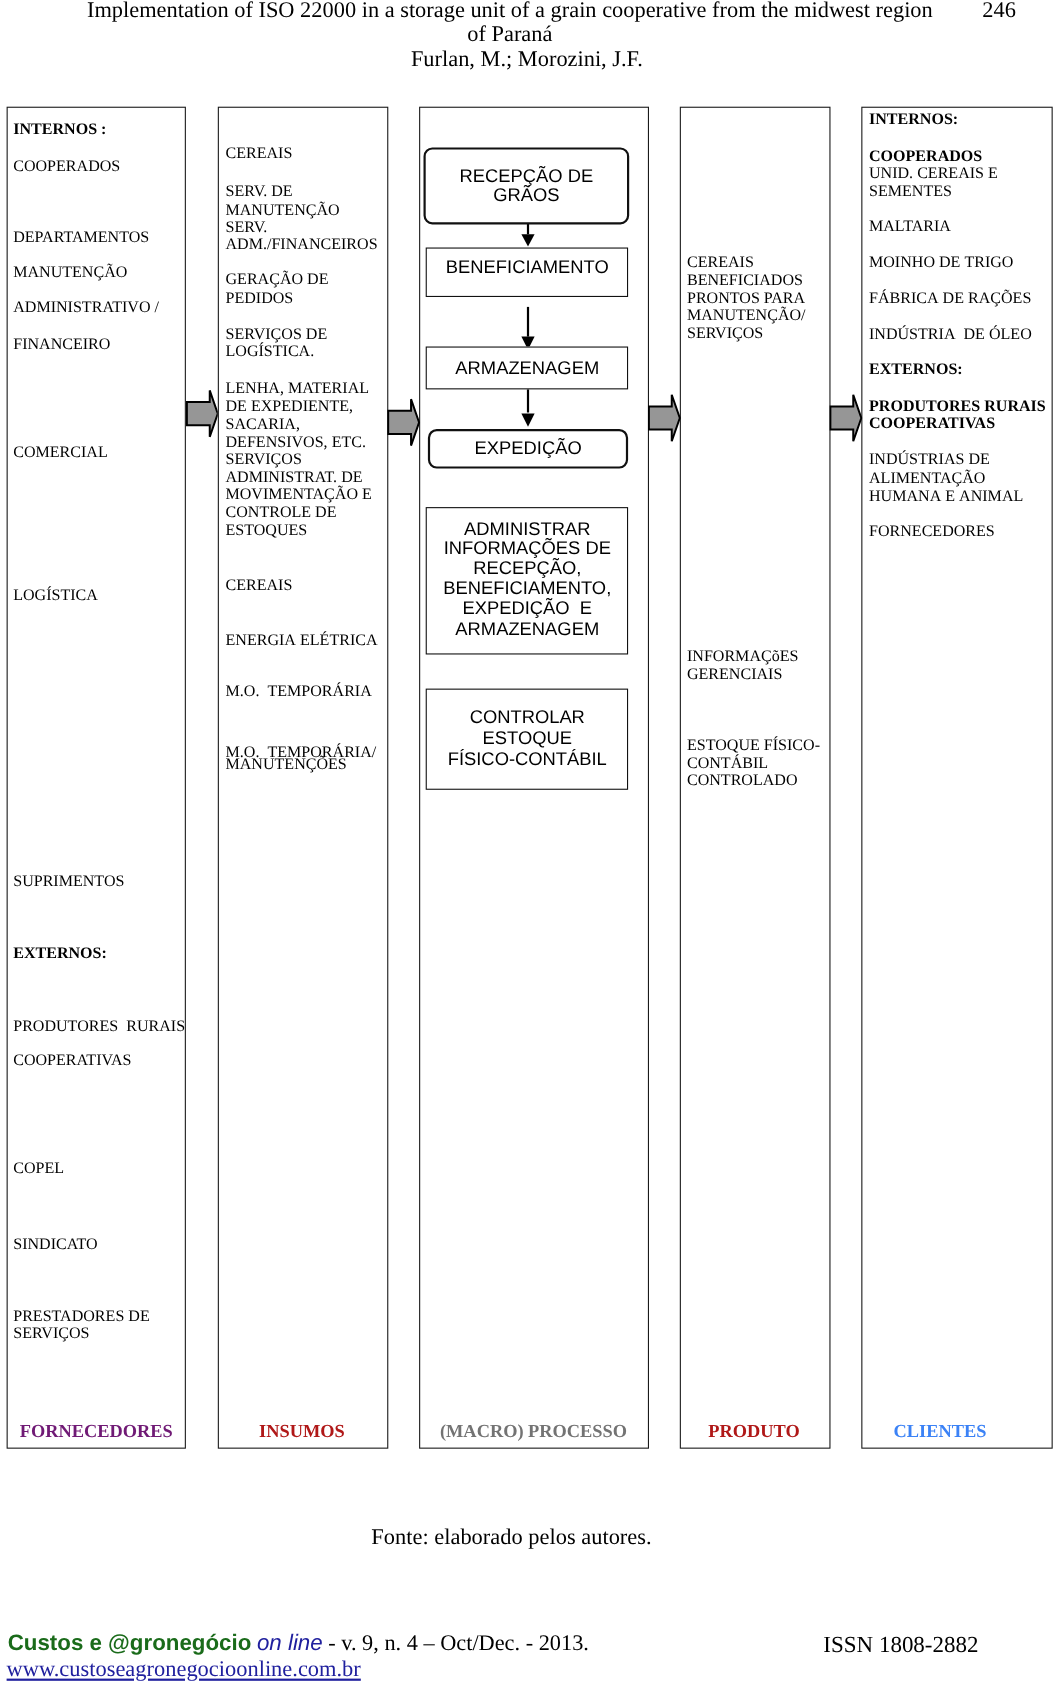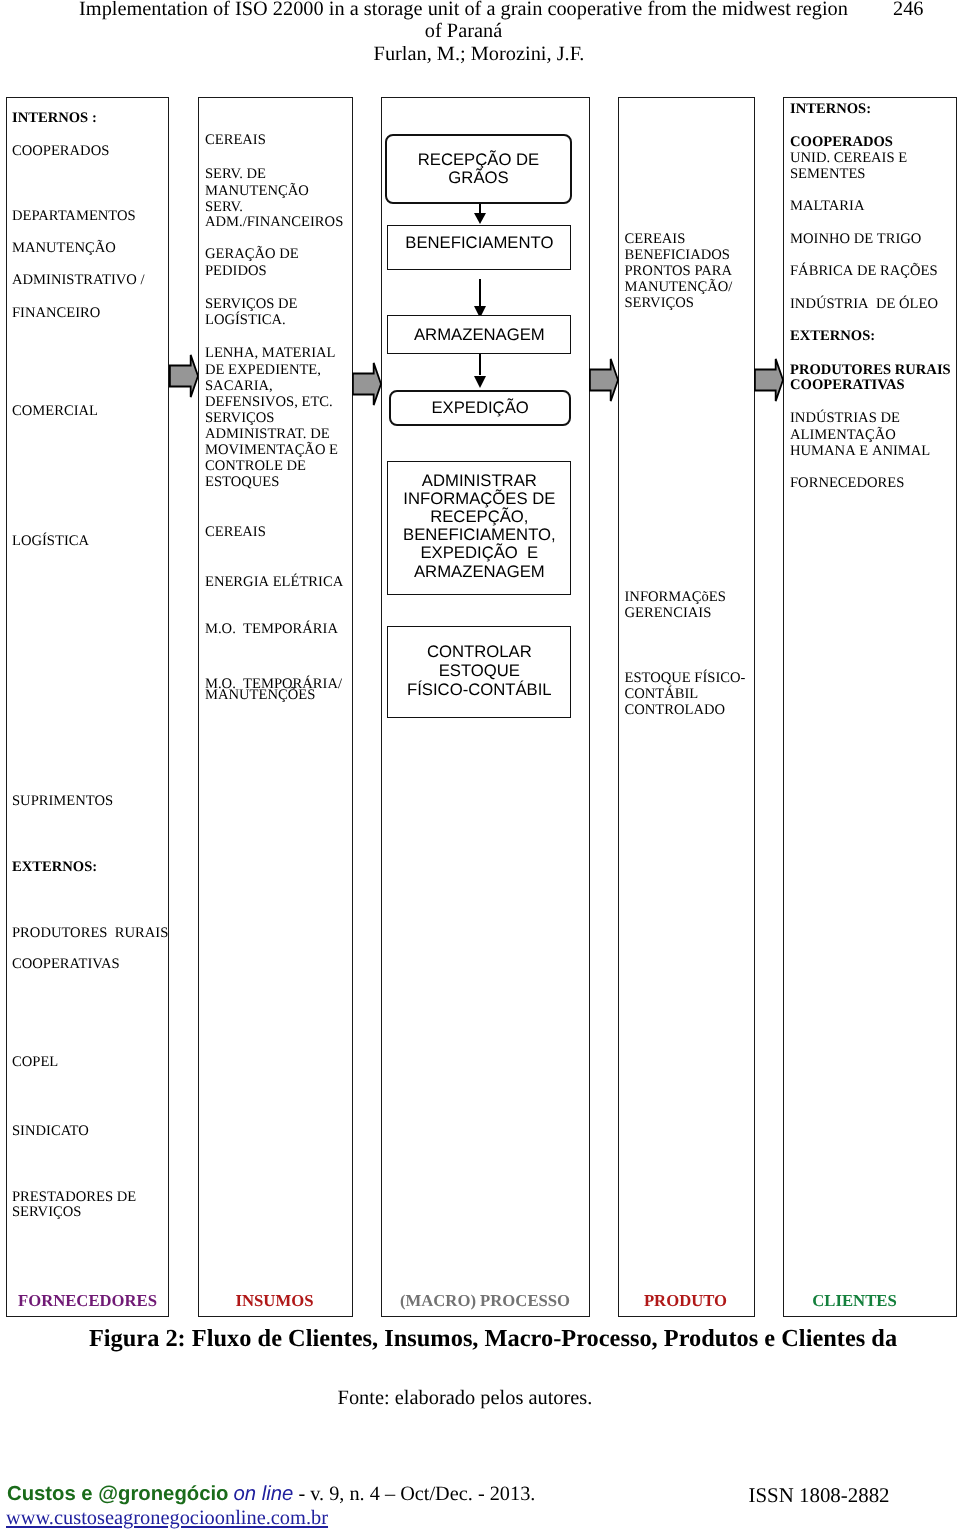--- a/index.html
+++ b/index.html
@@ -206,24 +206,24 @@
       <div class="lbl" style="left: 790px; top: 409.9px;">INDÚSTRIAS&nbsp;DE</div>
       <div class="lbl" style="left: 790px; top: 427.2px;">ALIMENTAÇÃO</div>
       <div class="lbl" style="left: 790px; top: 442.7px;">HUMANA&nbsp;E&nbsp;ANIMAL</div>
       <div class="lbl" style="left: 790px; top: 474.6px;">FORNECEDORES</div>
     </div>
   <div id="cat-labels">
       <div class="cat" style="left: 6px; width: 163px; top: 1291.5px; color: #701a75;">FORNECEDORES</div>
       <div class="cat" style="left: 198px; width: 153px; top: 1291.5px; color: rgb(176, 24, 24);">INSUMOS</div>
       <div class="cat" style="left: 381px; width: 208px; top: 1291.5px; color: #737373;">(MACRO) PROCESSO</div>
       <div class="cat" style="left: 618px; width: 135px; top: 1291.5px; color: rgb(176, 24, 24);">PRODUTO</div>
-      <div class="cat" style="left: 783px; width: 143px; top: 1291.5px; color: #15803d;">CLIENTES</div>
+      <div class="cat" style="left: 783px; width: 143px; top: 1291.5px; color: #3b82f6;">CLIENTES</div>
     </div>
 </div>
 
-<div id="caption"><span>Figura 2: Fluxo de Clientes, Insumos, Macro-Processo, Produtos e Clientes da</span><br></div>
+<div id="caption"><br></div>
 <div id="fonte">Fonte: elaborado pelos autores.</div>
 
 <div id="footer">
   <div class="frow"><span class="f1" style="color: rgb(26, 107, 26);">Custos e @gronegócio</span><span class="f3"> </span><span class="f2" style="color: rgb(32, 32, 158);">on line</span><span class="f3"> </span><span class="f3">- v. 9, n. 4 – Oct/Dec. - 2013.</span></div>
   <span class="issn">ISSN 1808-2882</span>
   <span class="url" style="color: rgb(32, 32, 158);">www.custoseagronegocioonline.com.br</span>
 </div>
 
 </body></html>

